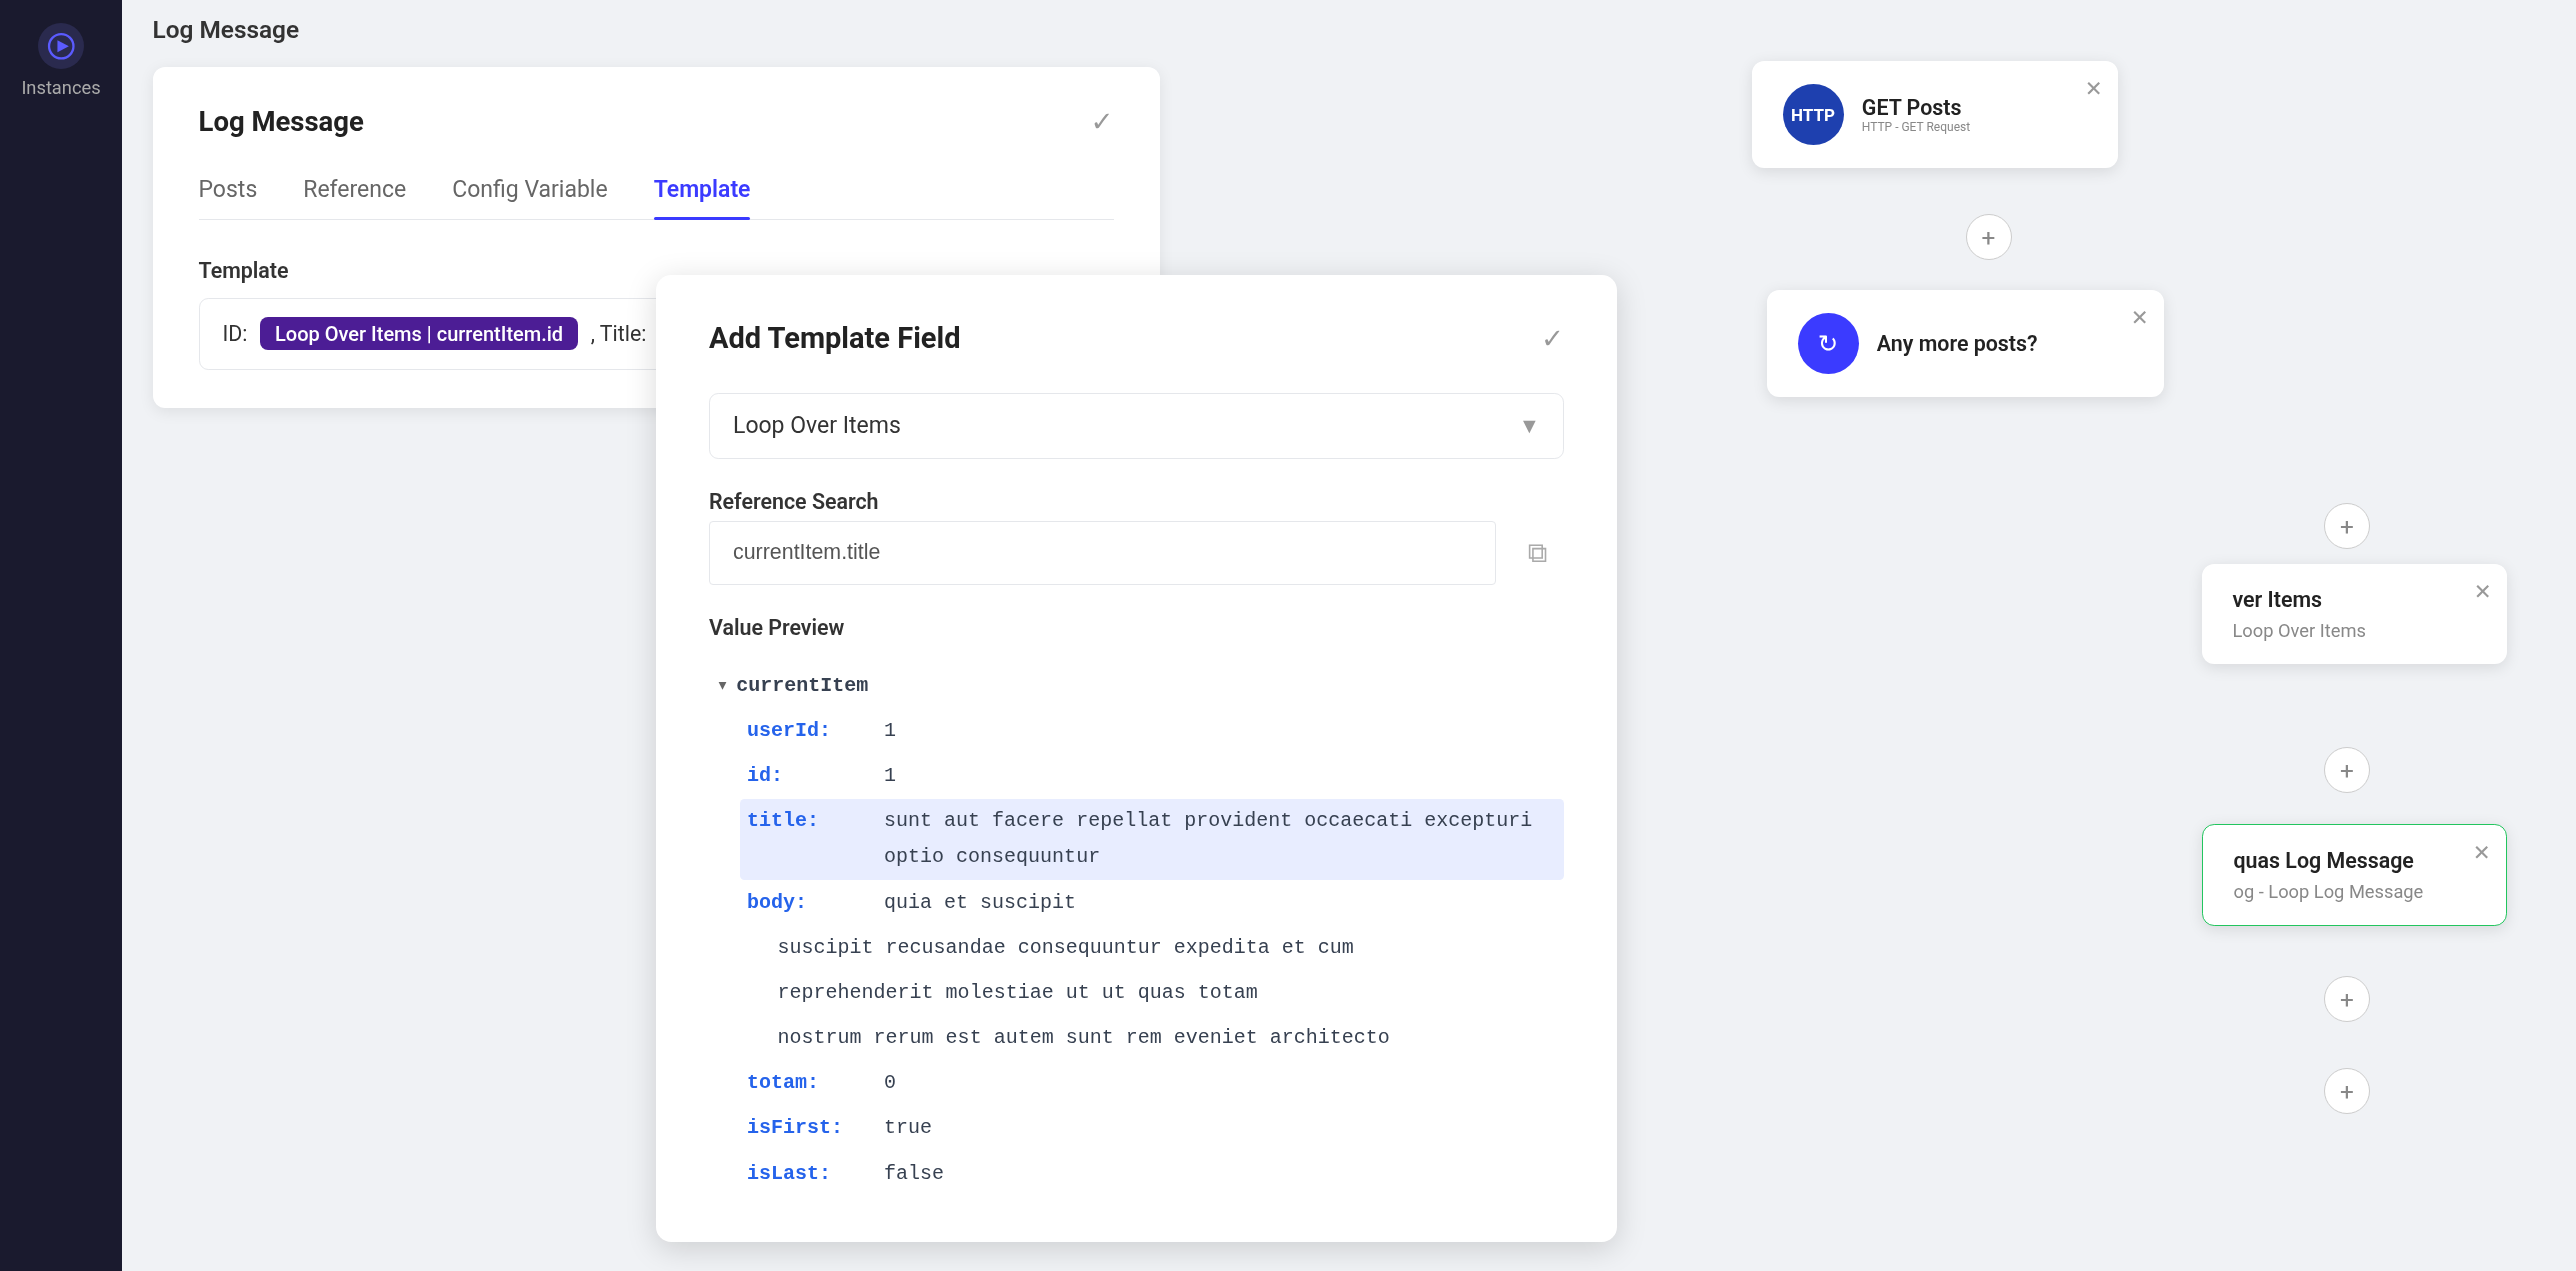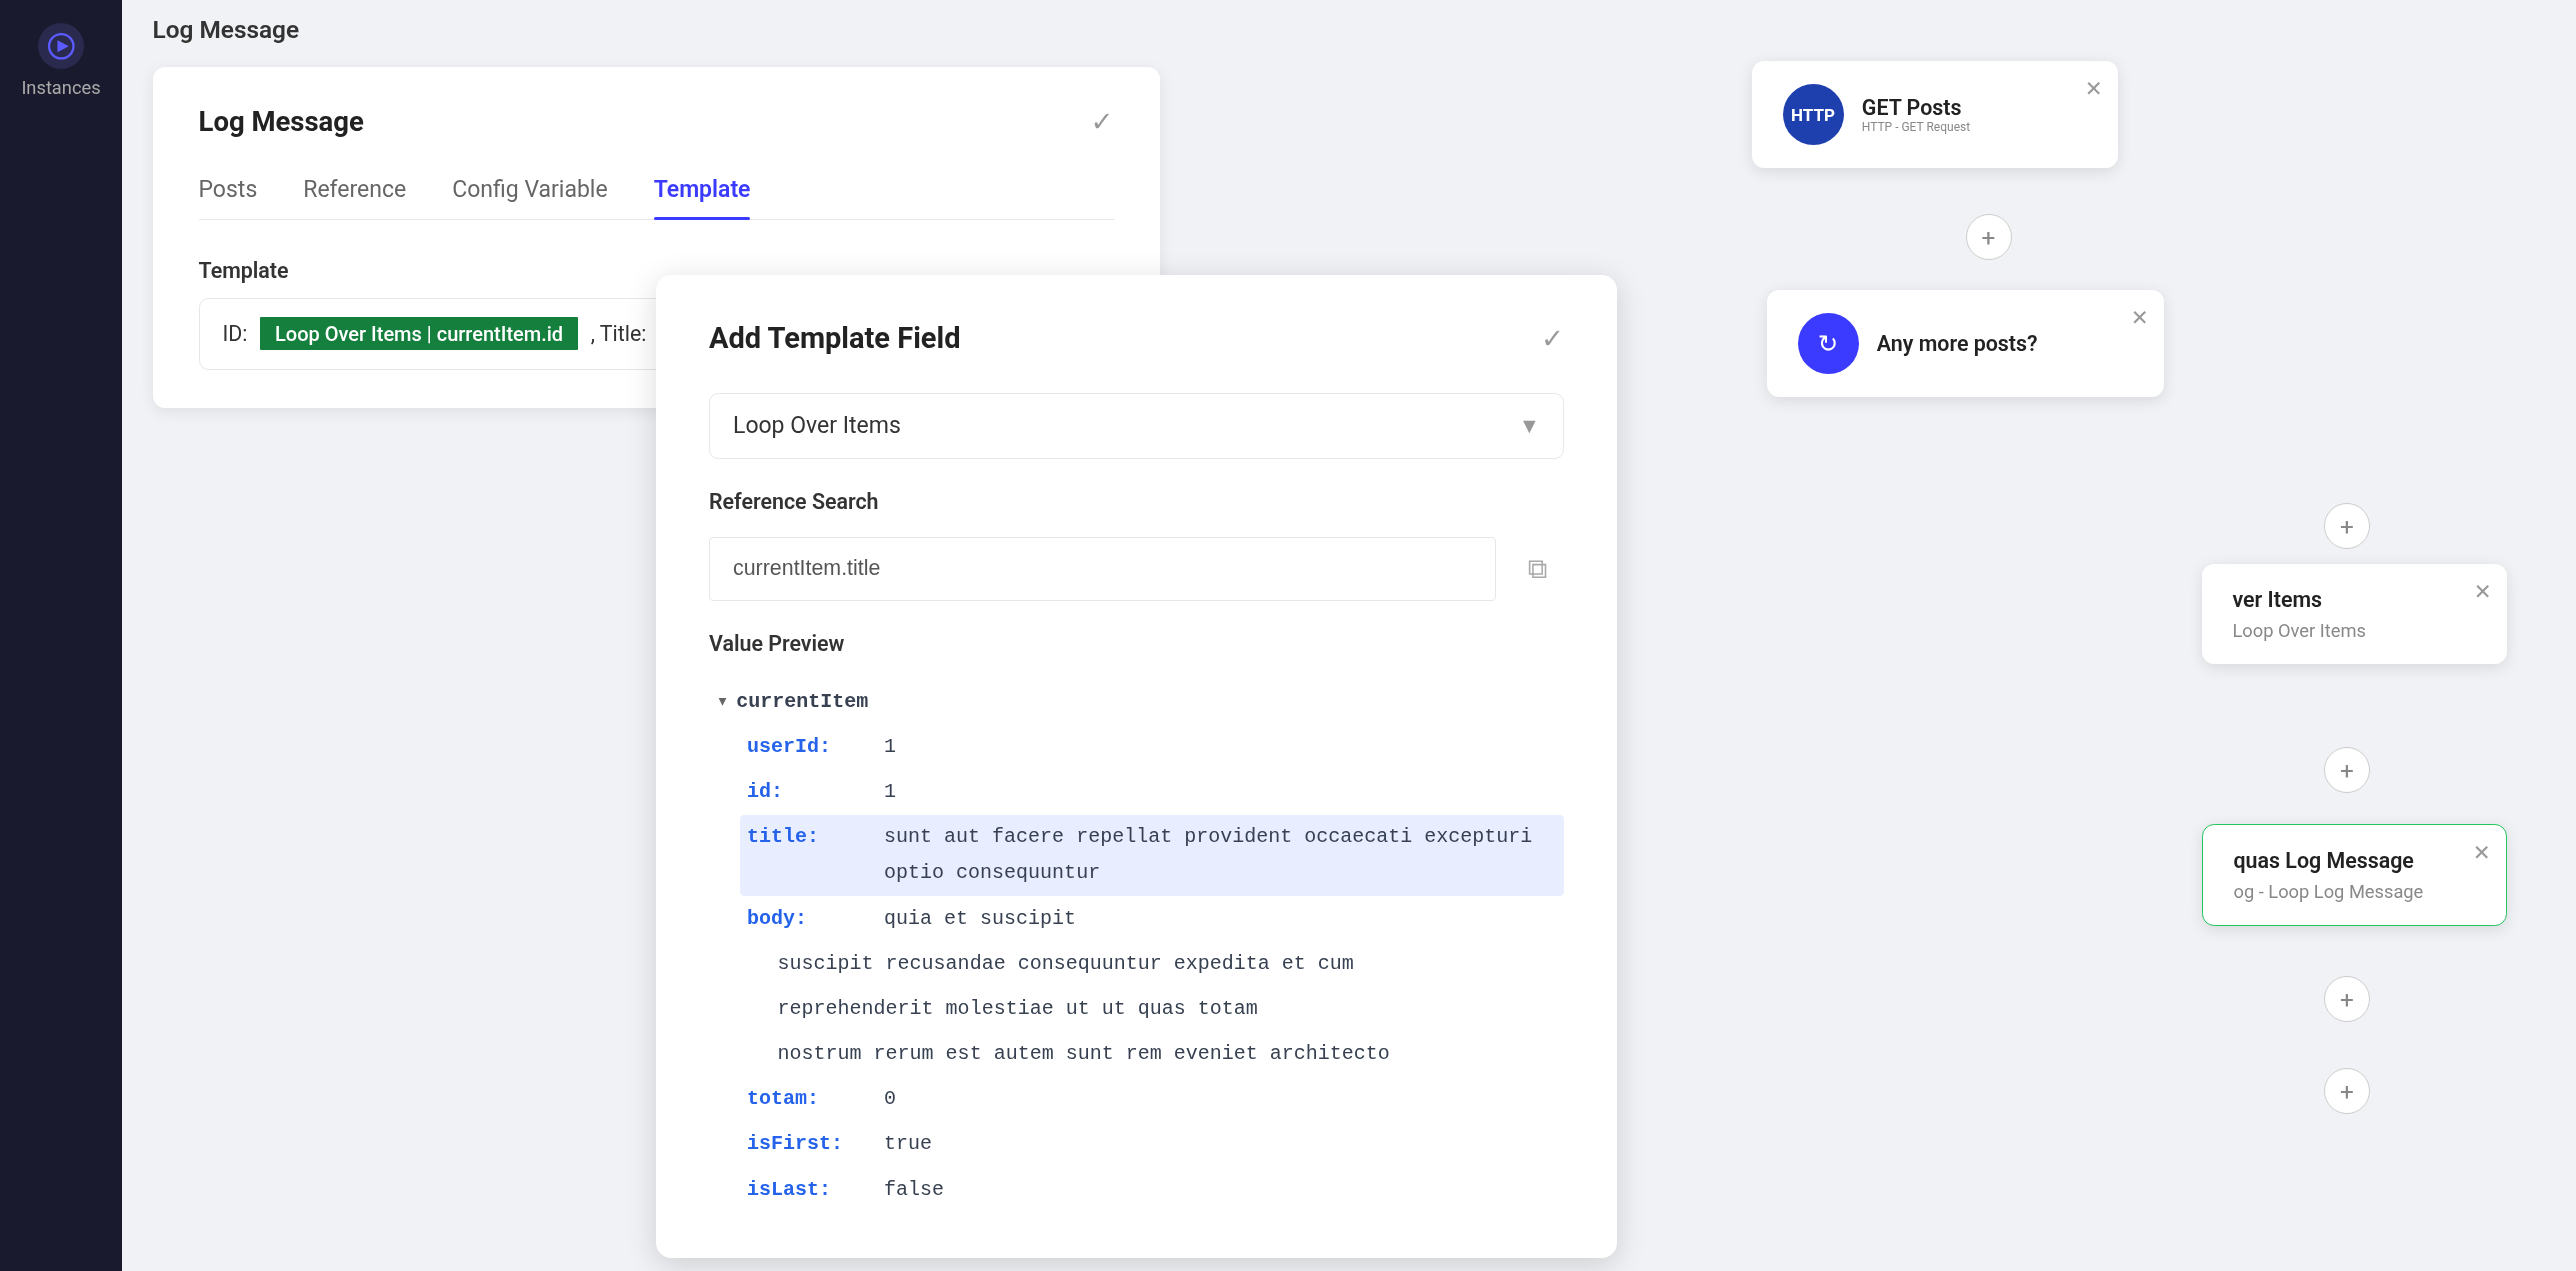--- a/index.html
+++ b/index.html
@@ -143,23 +143,23 @@
       flex-wrap: wrap;
       min-height: 69px;
     }
 
     .template-text {
       font-size: 21.4px;
       color: #333;
     }
 
     .template-tag {
-      background: #15803d;
+      background: #4c1d95;
       color: #fff;
-      border-radius: 1px;
+      border-radius: 8px;
       padding: 4.6px 15.3px;
       font-size: 20px;
       font-weight: 500;
     }
 
     
     .get-posts-node {
       position: absolute;
       top: 61px;
       right: 458px;
@@ -318,21 +318,21 @@
     .dropdown-arrow {
       color: #999;
       font-size: 21.4px;
     }
 
     
     .section-label {
       font-size: 21.4px;
       font-weight: 600;
       color: #333;
-      margin-bottom: 23px;
+      margin-bottom: 7px;
     }
 
     .reference-search-row {
       display: flex;
       align-items: center;
       gap: 15.3px;
       margin-bottom: 30.5px;
     }
 
     .reference-input {

